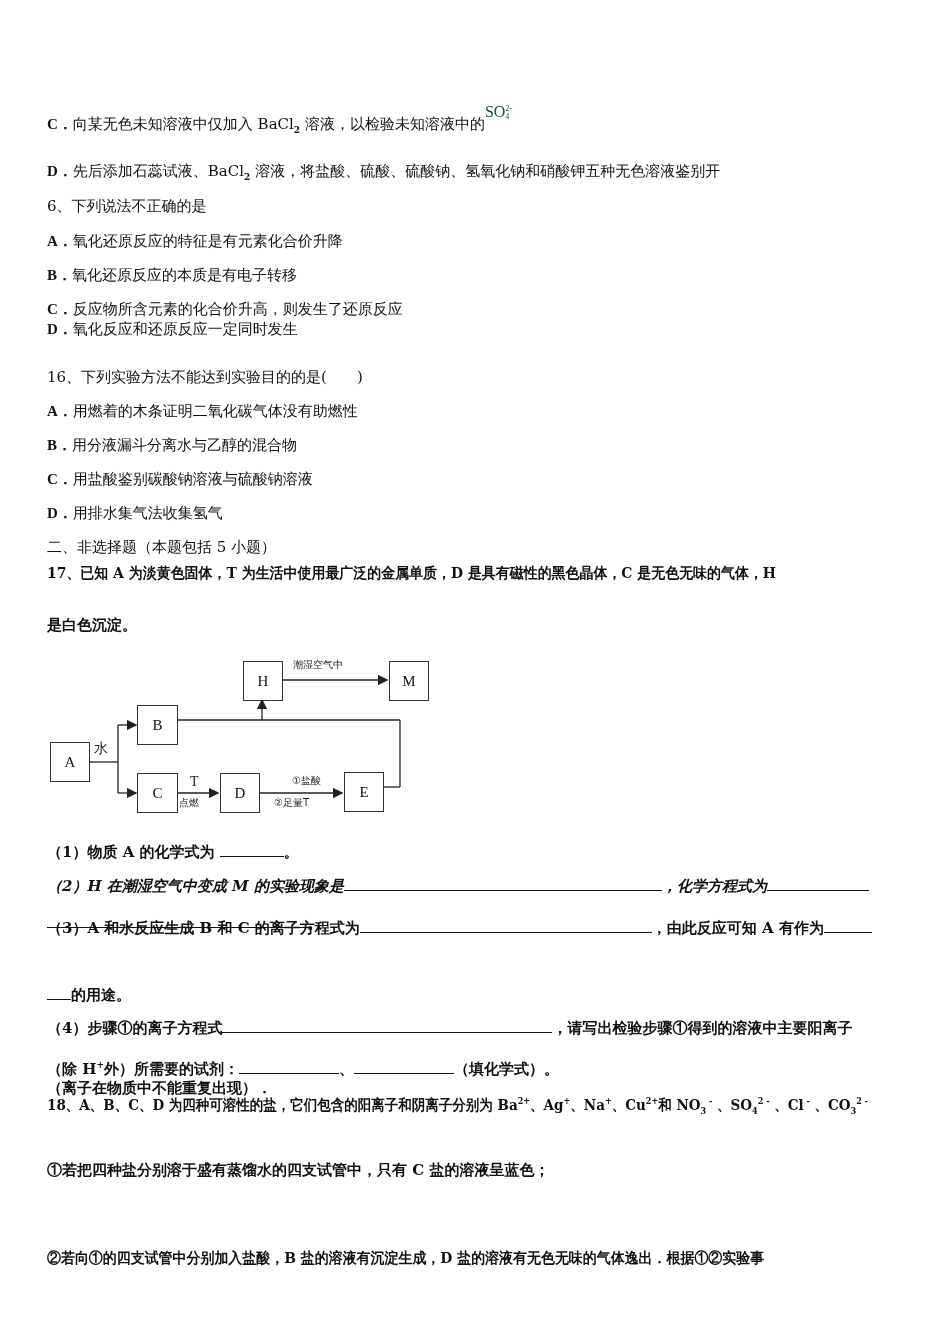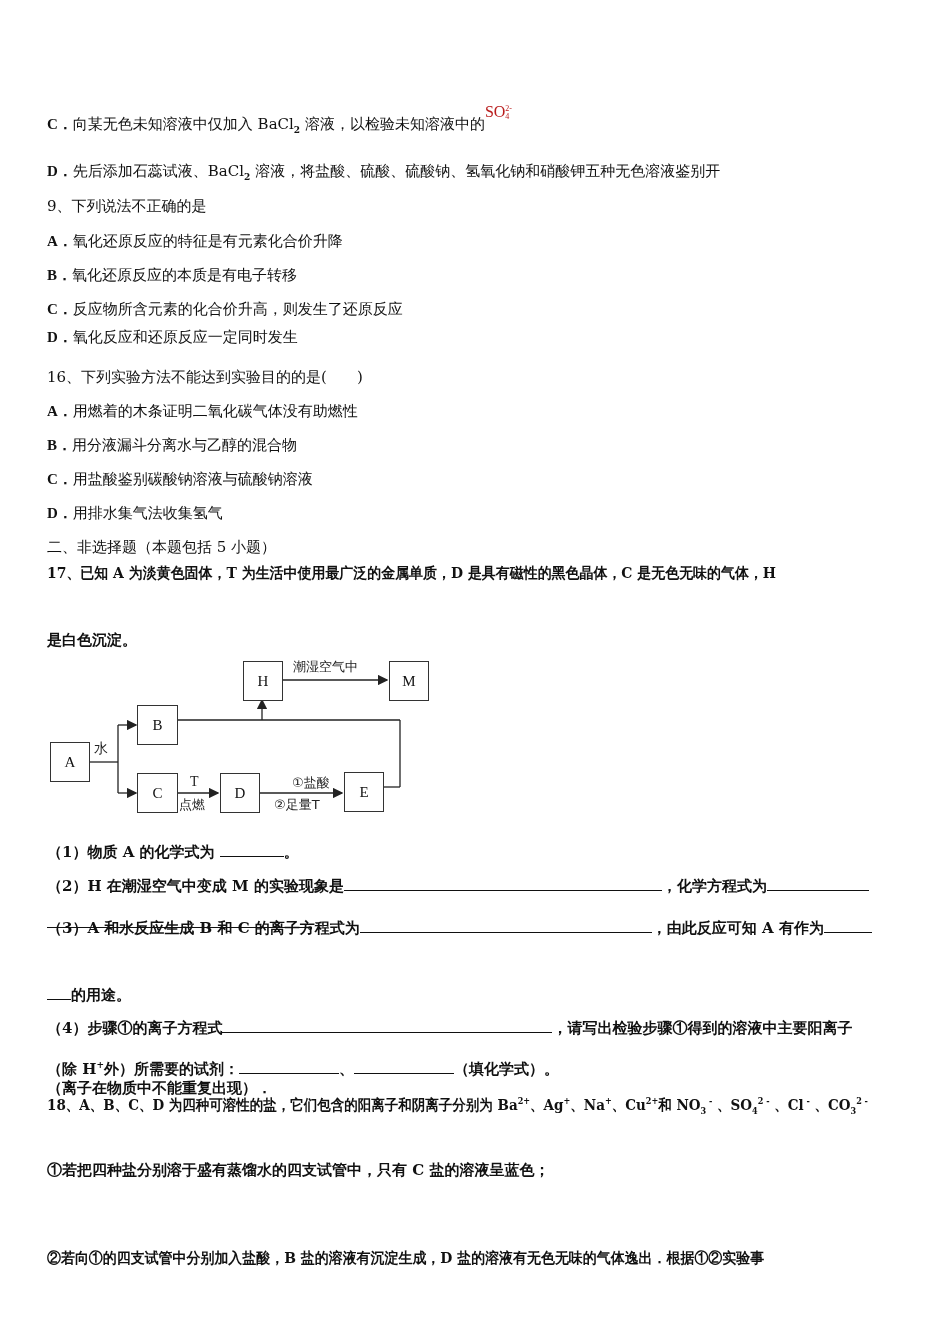--- a/index.html
+++ b/index.html
@@ -3,57 +3,57 @@
 <meta charset="utf-8">
 <style>
   html, body { margin: 0; padding: 0; background: #ffffff; }
   body { width: 950px; height: 1344px; position: relative; overflow: hidden;
          font-family: "DejaVu Serif", "Liberation Serif", serif; color: #111; }
   .line { position: absolute; left: 47px; font-size: 15px; white-space: nowrap; line-height: 20px; }
   .b { font-weight: bold; }
   .cond { display: inline-block; transform-origin: left center; }
   .lbl { font-family: "Liberation Serif", serif; font-weight: bold; }
   sub, sup { font-size: 9px; }
-  .so4 { font-family: "Liberation Serif", serif; color: #b91c1c; font-size: 16px; position: relative; top: -12px; }
+  .so4 { font-family: "Liberation Serif", serif; color: #14532d; font-size: 16px; position: relative; top: -12px; }
   .blank { display: inline-block; border-bottom: 1.3px solid #111; height: 14px; vertical-align: baseline; }
   .diagram { position: absolute; left: 40px; top: 650px; width: 400px; height: 170px; }
   .box { position: absolute; border: 1.3px solid #333; background: #fff; font-family: "Liberation Serif", serif;
          font-size: 15px; display: flex; align-items: center; justify-content: center; box-sizing: border-box; }
-  .dlabel { position: absolute; font-size: 13px; font-family: "DejaVu Sans", sans-serif; color: #222; white-space: nowrap; }
+  .dlabel { position: absolute; font-size: 10px; font-family: "DejaVu Sans", sans-serif; color: #222; white-space: nowrap; }
 </style>
 </head>
 <body>
 
 <div class="line" style="top:114px;">
   <span class="lbl">C．</span><span>向某无色未知溶液中仅加入 BaCl</span><sub class="b">2</sub><span> 溶液，以检验未知溶液中的</span><span class="so4"><span>SO</span><span style="display:inline-flex;flex-direction:column;font-size:8px;line-height:8px;vertical-align:middle;">
         <span>2-</span>
         <span>4</span>
       </span></span>
 </div>
 
 <div class="line" style="top:161px;">
   <span class="lbl">D．</span><span>先后添加石蕊试液、BaCl</span><sub class="b">2</sub><span> 溶液，将盐酸、硫酸、硫酸钠、氢氧化钠和硝酸钾五种无色溶液鉴别开</span>
 </div>
 
-<div class="line" style="top:196px;">9、下列说法不正确的是</div>
+<div class="line" style="top:196px;">6、下列说法不正确的是</div>
 <div class="line" style="top:231px;"><span class="lbl">A．</span><span>氧化还原反应的特征是有元素化合价升降</span></div>
 <div class="line" style="top:265px;"><span class="lbl">B．</span><span>氧化还原反应的本质是有电子转移</span></div>
 <div class="line" style="top:299px;"><span class="lbl">C．</span><span>反应物所含元素的化合价升高，则发生了还原反应</span></div>
-<div class="line" style="top:327px;"><span class="lbl">D．</span><span>氧化反应和还原反应一定同时发生</span></div>
+<div class="line" style="top:319px;"><span class="lbl">D．</span><span>氧化反应和还原反应一定同时发生</span></div>
 
 <div class="line" style="top:367px;">16、下列实验方法不能达到实验目的的是(　　)</div>
 <div class="line" style="top:401px;"><span class="lbl">A．</span><span>用燃着的木条证明二氧化碳气体没有助燃性</span></div>
 <div class="line" style="top:435px;"><span class="lbl">B．</span><span>用分液漏斗分离水与乙醇的混合物</span></div>
 <div class="line" style="top:469px;"><span class="lbl">C．</span><span>用盐酸鉴别碳酸钠溶液与硫酸钠溶液</span></div>
 <div class="line" style="top:503px;"><span class="lbl">D．</span><span>用排水集气法收集氢气</span></div>
 
 <div class="line" style="top:537px;">二、非选择题（本题包括 5 小题）</div>
 
 <div class="line b" style="top:563px;"><span class="cond" style="transform:scaleX(0.93);">17、已知 A 为淡黄色固体，T 为生活中使用最广泛的金属单质，D 是具有磁性的黑色晶体，C 是无色无味的气体，H</span></div>
-<div class="line b" style="top:630px;">是白色沉淀。</div>
+<div class="line b" style="top:615px;">是白色沉淀。</div>
 
 <div class="diagram">
   <svg width="400" height="170" style="position:absolute;left:0;top:0;">
     <defs>
       <marker id="arr" markerWidth="8" markerHeight="8" refX="7" refY="4" orient="auto">
         <path d="M0,0 L8,4 L0,8 Z" fill="#222"></path>
       </marker>
     </defs>
 
     <line x1="50" y1="112" x2="78" y2="112" stroke="#222" stroke-width="1.3"></line>
@@ -84,21 +84,21 @@
   <div class="dlabel" style="left:150px;top:124px;font-family:'Liberation Serif',serif;font-size:14px;">T</div>
   <div class="dlabel" style="left:139px;top:146px;">点燃</div>
   <div class="dlabel" style="left:236px;top:124px;margin-left:16px;">①盐酸</div>
   <div class="dlabel" style="left:234px;top:146px;">②足量T</div>
   <div class="dlabel" style="left:253px;top:8px;">潮湿空气中</div>
 </div>
 
 <div class="line b" style="top:842px;">
   <span>（1）物质 A 的化学式为 </span><span class="blank" style="width:64px;"></span><span>。</span>
 </div>
-<div class="line b" style="top:876px;">
+<div class="line b" style="top:876px;font-style:italic;">
   <span>（2）H 在潮湿空气中变成 M 的实验现象是</span><span class="blank" style="width:318px;"></span><span>，化学方程式为</span><span class="blank" style="width:102px;"></span>
 </div>
 <div class="line b" style="top:913px;">
   <span class="blank" style="width:260px;"></span><span>。</span>
 </div>
 <div class="line b" style="top:918px;text-align:center;">
   <span>（3）A 和水反应生成 B 和 C 的离子方程式为</span><span class="blank" style="width:292px;"></span><span>，由此反应可知 A 有作为</span><span class="blank" style="width:48px;"></span>
 </div>
 <div class="line b" style="top:985px;">
   <span class="blank" style="width:24px;"></span><span>的用途。</span>

